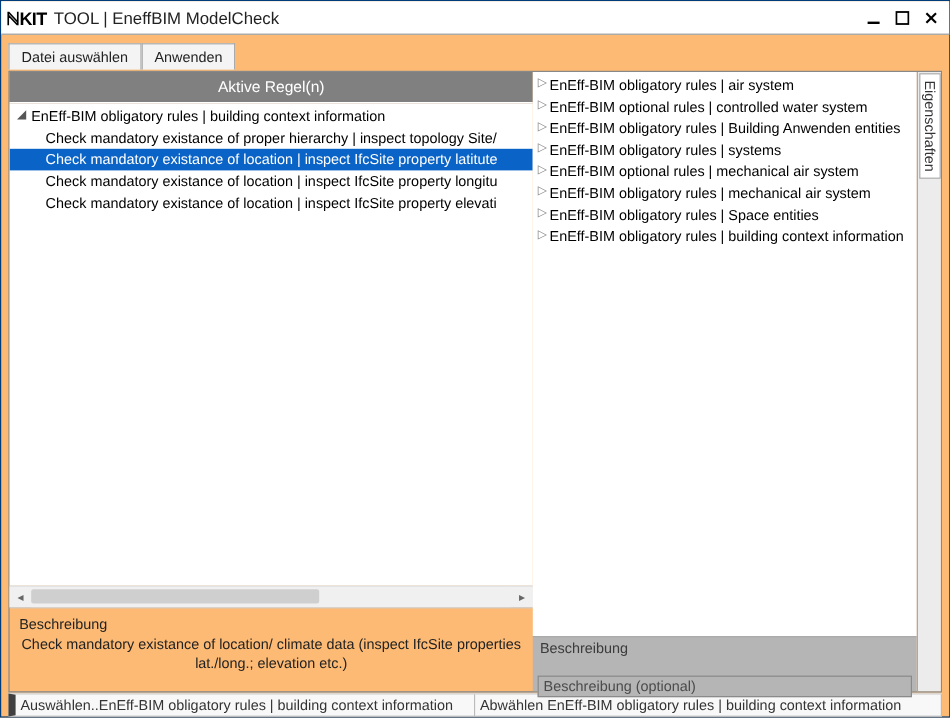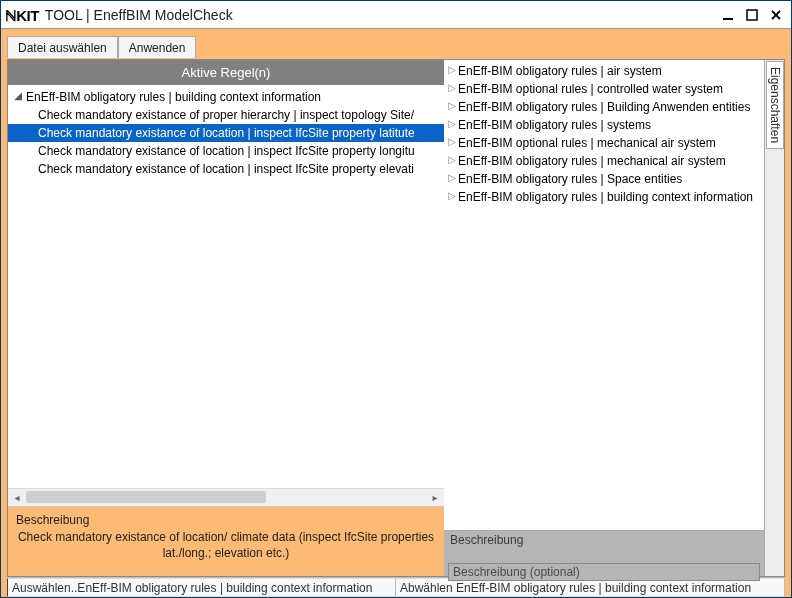--- a/index.html
+++ b/index.html
@@ -219,21 +219,21 @@
   .statusbar .cell {
     border-right: 1px solid #bbb;
     border-top: 1px solid #ddd;
     border-bottom: 1px solid #ddd;
     padding: 2px 4px;
     background: #f8f8f8;
     white-space: nowrap;
     overflow:hidden;
     display:flex;align-items:center;
   }
-  .statusbar .cell:first-child { border-left: 1px solid #404040; width: 50%; }
+  .statusbar .cell:first-child { border-left: 6px solid #404040; width: 50%; }
   .statusbar .cell:last-child { flex:1; border-right: 1px solid #bbb;}
   .vtab {
     position: absolute;
     right: 0;
     top: 0;
     bottom: 0;
     width: 20px;
     background: #ececec;
     border-left: 1px solid #aaa;
     display: flex;

